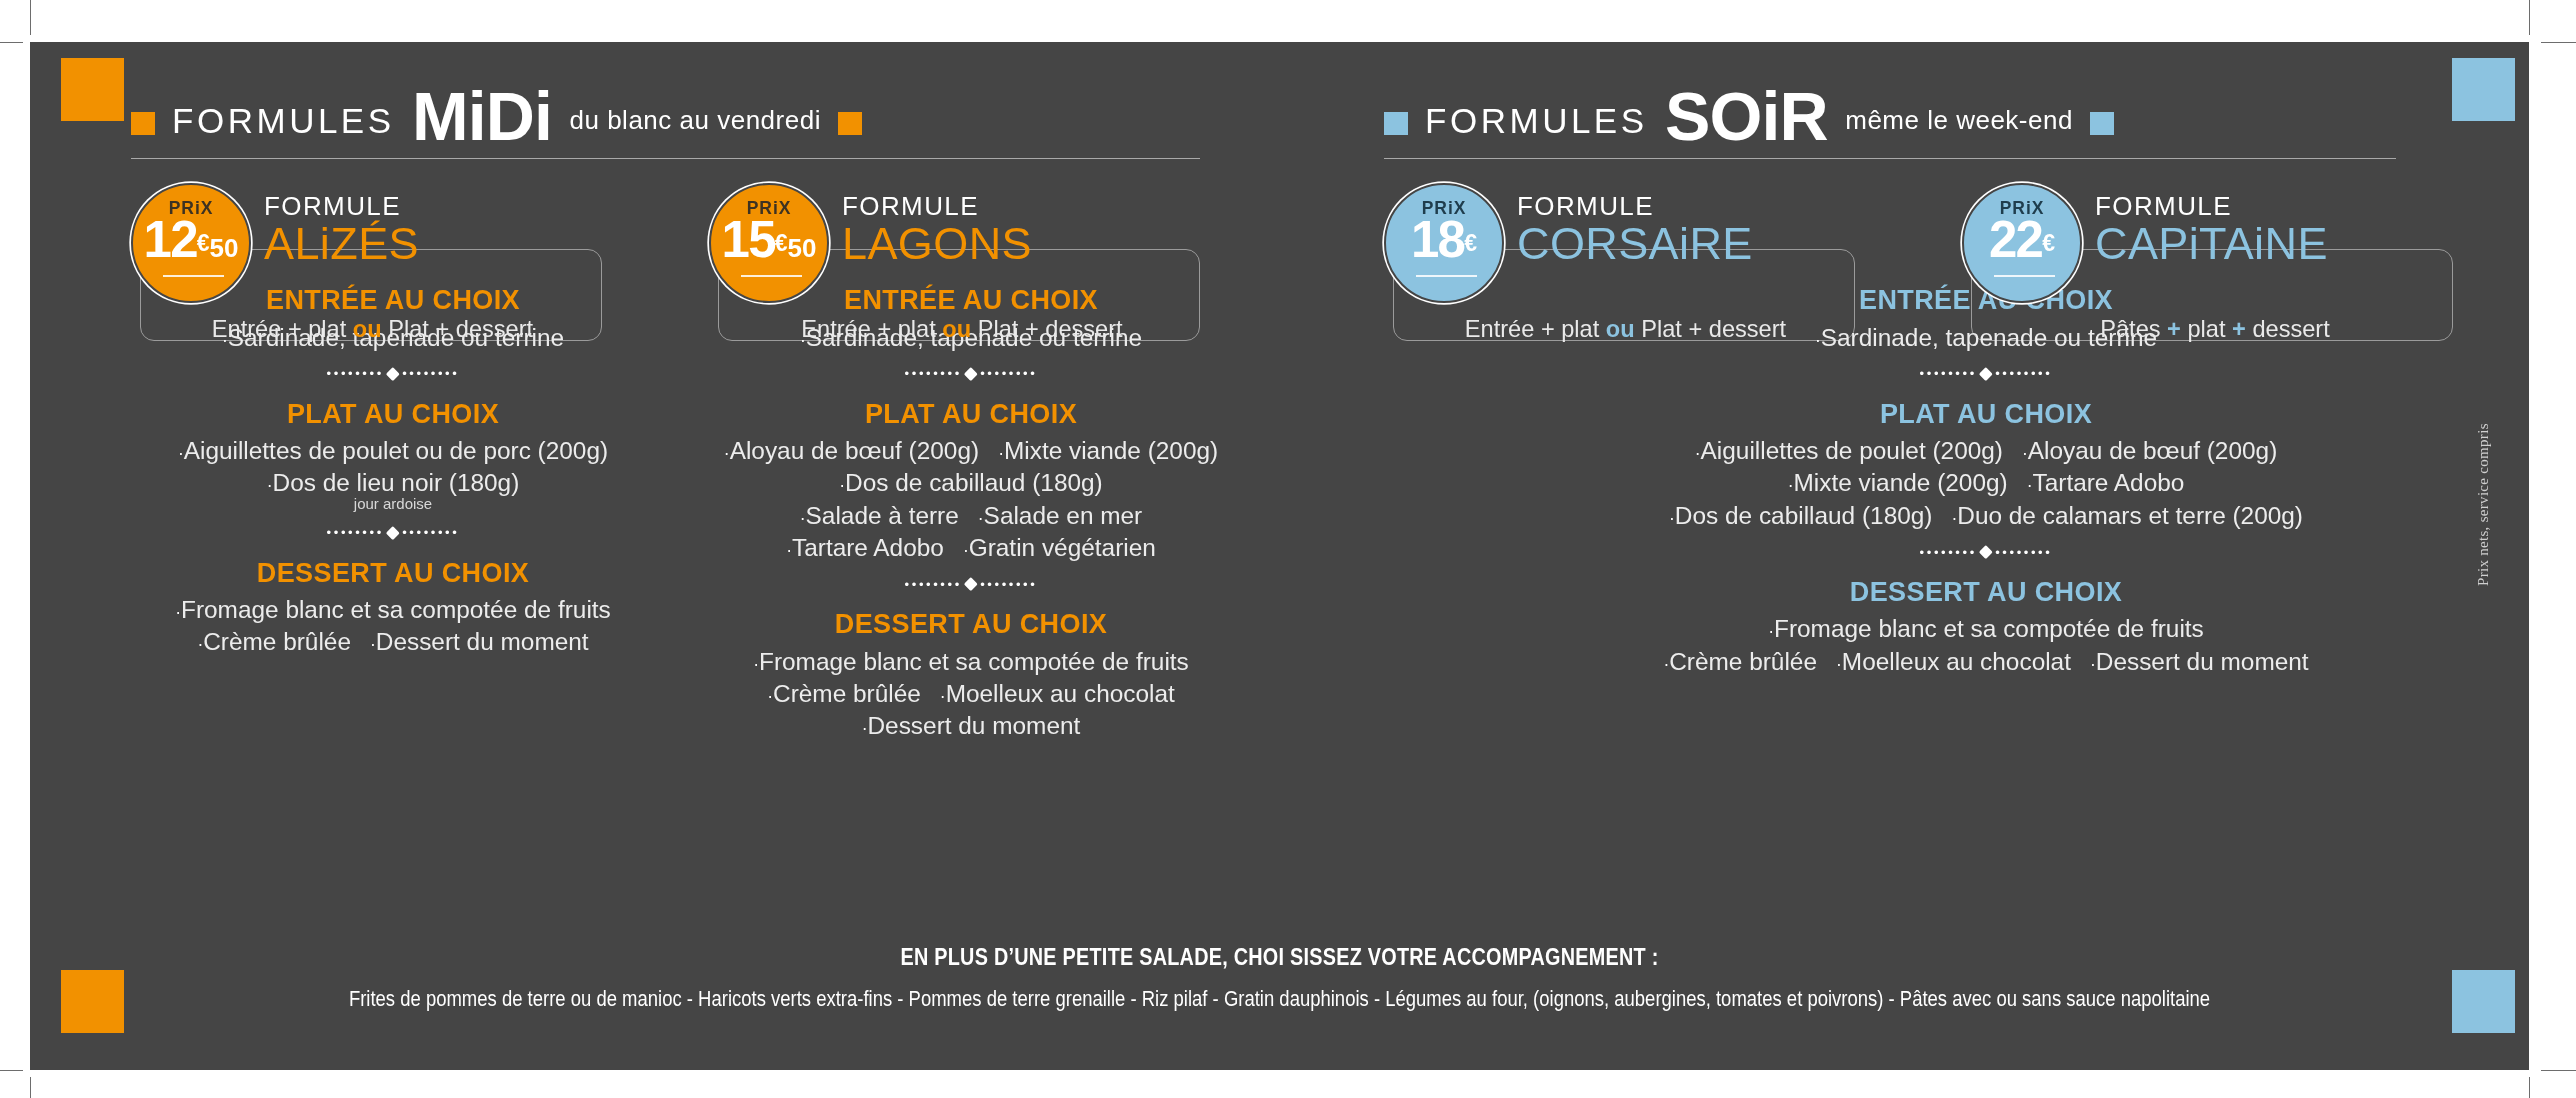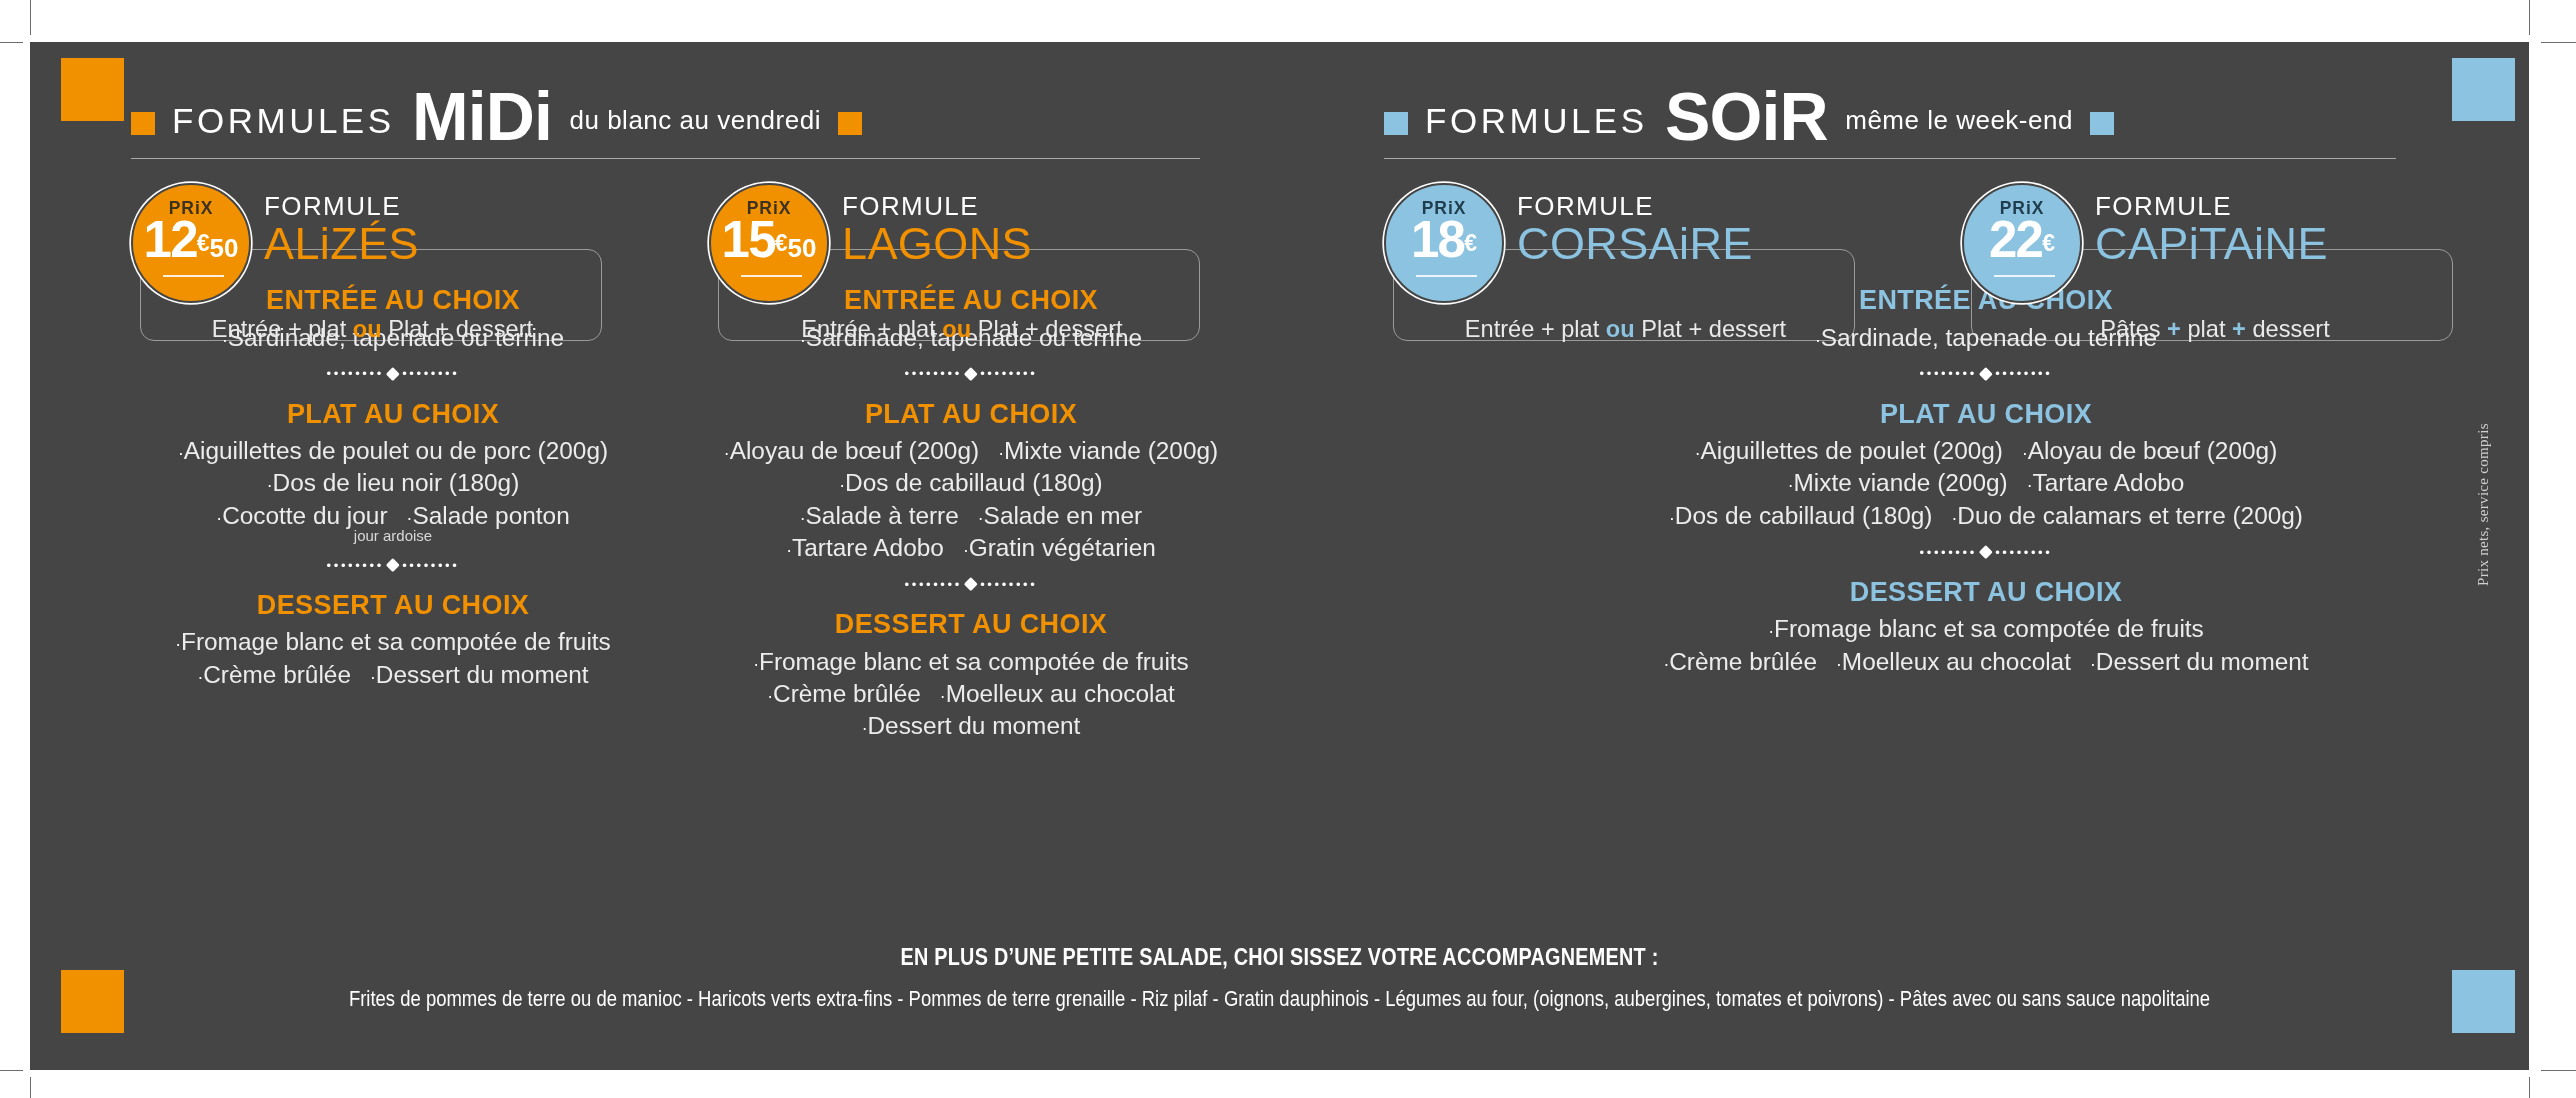--- a/index.html
+++ b/index.html
@@ -417,21 +417,20 @@
           <div class="mhead">ENTRÉE AU CHOIX</div>
           <div class="mline"><span class="dot">·</span><span>Sardinade, tapenade ou terrine</span></div>
           <div class="divider">
             <span class="dots">••••••••</span>
             <span class="lozenge"></span>
             <span class="dots">••••••••</span>
           </div>
           <div class="mhead">PLAT AU CHOIX</div>
           <div class="mline"><span class="dot">·</span><span>Aiguillettes de poulet ou de porc (200g)</span></div>
           <div class="mline"><span class="dot">·</span><span>Dos de lieu noir (180g)</span></div>
-          <div class="mline"><span class="dot">·</span><span>Cocotte du jour</span><span class="gap"></span><span class="dot">·</span><span>Salade ponton</span></div>
           <div class="note-small">jour ardoise</div>
           <div class="divider">
             <span class="dots">••••••••</span>
             <span class="lozenge"></span>
             <span class="dots">••••••••</span>
           </div>
           <div class="mhead">DESSERT AU CHOIX</div>
           <div class="mline"><span class="dot">·</span><span>Fromage blanc et sa compotée de fruits</span></div>
           <div class="mline"><span class="dot">·</span><span>Crème brûlée</span><span class="gap"></span><span class="dot">·</span><span>Dessert du moment</span></div>
         </div>

